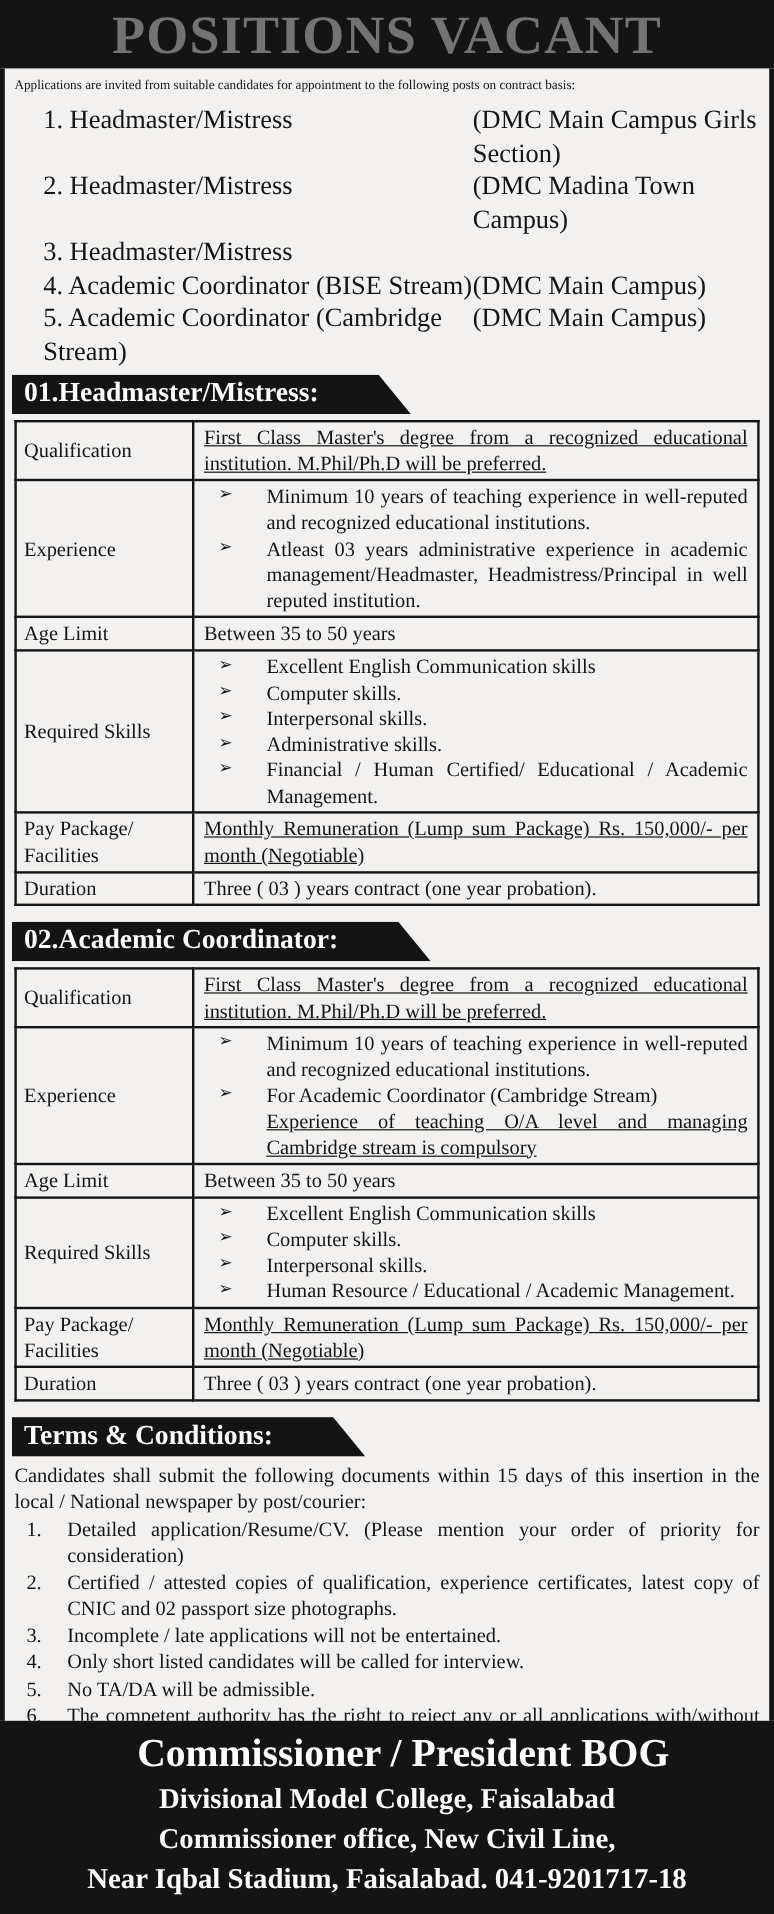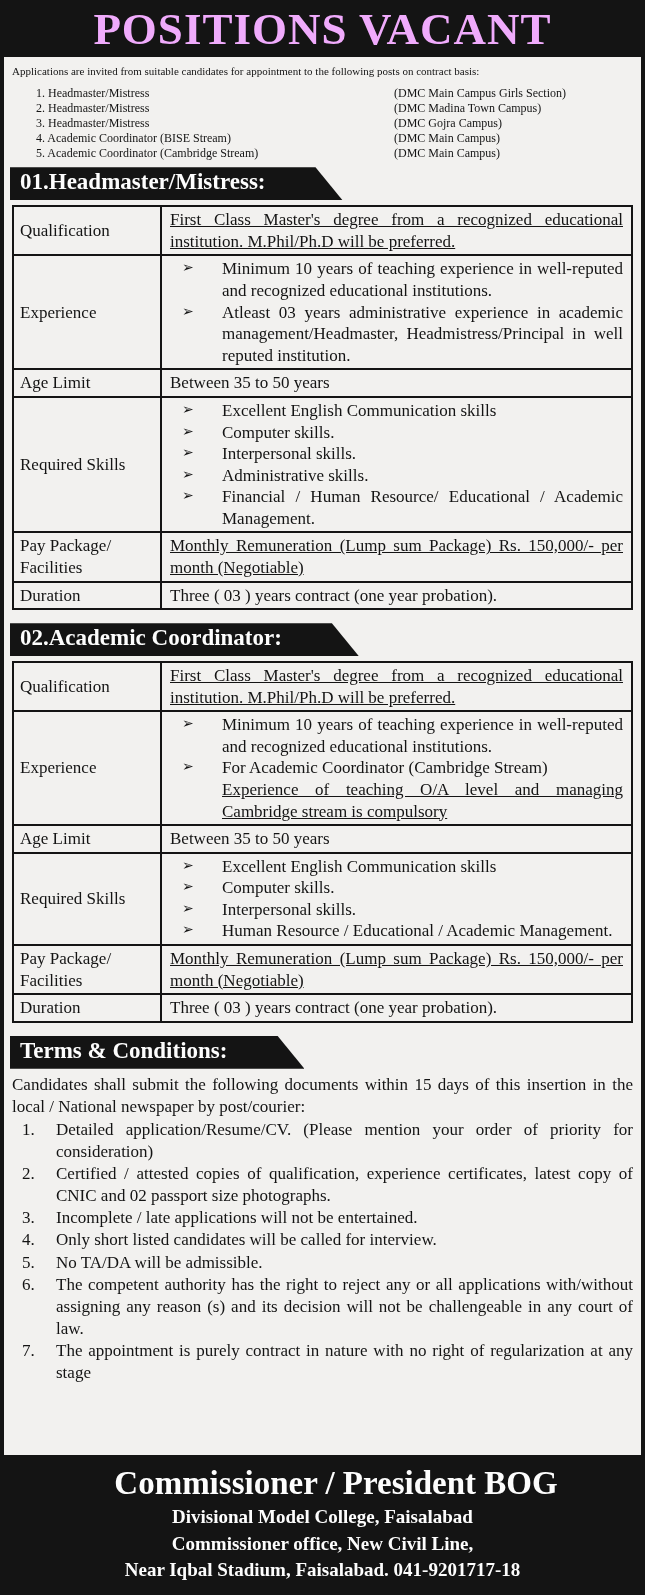--- a/index.html
+++ b/index.html
@@ -10,21 +10,21 @@
     color:#141414;
   }
   .ad {
     width:645px; height:1595px;
     background:#f2f1ef;
     display:flex; flex-direction:column;
     overflow:hidden;
     position:relative;
   }
   .title-bar {
-    background:#141414; color:#f0abfc;
+    background:#141414; color:#737373;
     height:57px; flex:0 0 57px;
     display:flex; align-items:center; justify-content:center;
     font-weight:bold; font-size:45px; letter-spacing:1px;
     white-space:nowrap;
   }
   .body-area {
     flex:1 1 auto;
     border-left:4px solid #141414;
     border-right:4px solid #141414;
     padding:4px 4px 0 4px;
@@ -32,21 +32,21 @@
   }
   .intro {
     margin:3px 4px 2px 4px;
     font-size:11px; line-height:1.3;
     text-align:justify;
   }
   .positions { margin:8px 0 6px 0; }
   .pos-row {
     display:grid; grid-template-columns:358px 1fr;
     padding-left:28px;
-    font-size:12px; line-height:1.25;
+    font-size:22px; line-height:1.25;
   }
   .banner {
     width:fit-content;
     background:#141414; color:#fdfdfd;
     font-weight:bold; font-size:23px;
     padding:2px 77px 5px 10px;
     margin:6px 0 5px 2px;
     clip-path:polygon(0 0, calc(100% - 27px) 0, 100% 100%, 0 100%);
     white-space:nowrap;
   }
@@ -80,21 +80,21 @@
   .tn { padding-left:10px; }
   .tt { text-align:justify; }
   .footer {
     margin-top:auto;
     flex:0 0 auto;
     background:#141414; color:#fdfdfd;
     text-align:center;
     padding:8px 0 12px 0;
   }
   .f1 { font-weight:bold; font-size:33px; line-height:1.25;padding-left:27px; }
-  .f2 { font-weight:bold; font-size:19px; line-height:1.38; }
+  .f2 { font-weight:bold; font-size:24px; line-height:1.38; }
 </style>
 </head>
 <body>
 
 <div class="ad">
 
   <div class="title-bar">
     <span>POSITIONS VACANT</span>
   </div>
 
@@ -106,21 +106,20 @@
       <div class="pos-row">
         <span>1. Headmaster/Mistress</span>
         <span>(DMC Main Campus Girls Section)</span>
       </div>
       <div class="pos-row">
         <span>2. Headmaster/Mistress</span>
         <span>(DMC Madina Town Campus)</span>
       </div>
       <div class="pos-row">
         <span>3. Headmaster/Mistress</span>
-        <span>(DMC Gojra Campus)</span>
       </div>
       <div class="pos-row">
         <span>4. Academic Coordinator (BISE Stream)</span>
         <span>(DMC Main Campus)</span>
       </div>
       <div class="pos-row">
         <span>5. Academic Coordinator (Cambridge Stream)</span>
         <span>(DMC Main Campus)</span>
       </div>
     </div>
@@ -150,21 +149,21 @@
               <div>Between 35 to 50 years</div>
             </td>
       </tr>
       <tr>
         <td class="lbl">Required Skills</td>
         <td class="val">
           <div class="bl"><span class="bm">➢</span><span>Excellent English Communication skills</span></div>
           <div class="bl"><span class="bm">➢</span><span>Computer skills.</span></div>
           <div class="bl"><span class="bm">➢</span><span>Interpersonal skills.</span></div>
           <div class="bl"><span class="bm">➢</span><span>Administrative skills.</span></div>
-          <div class="bl"><span class="bm">➢</span><span>Financial / Human Resource/ Educational / Academic Management.</span></div>
+          <div class="bl"><span class="bm">➢</span><span>Financial / Human Certified/ Educational / Academic Management.</span></div>
         </td>
       </tr>
       <tr>
         <td class="lbl">Pay Package/ Facilities</td>
         <td class="val">
               <div class="just">Monthly Remuneration (Lump sum Package) Rs. 150,000/- per month (Negotiable)</div>
             </td>
       </tr>
       <tr>
         <td class="lbl">Duration</td>

